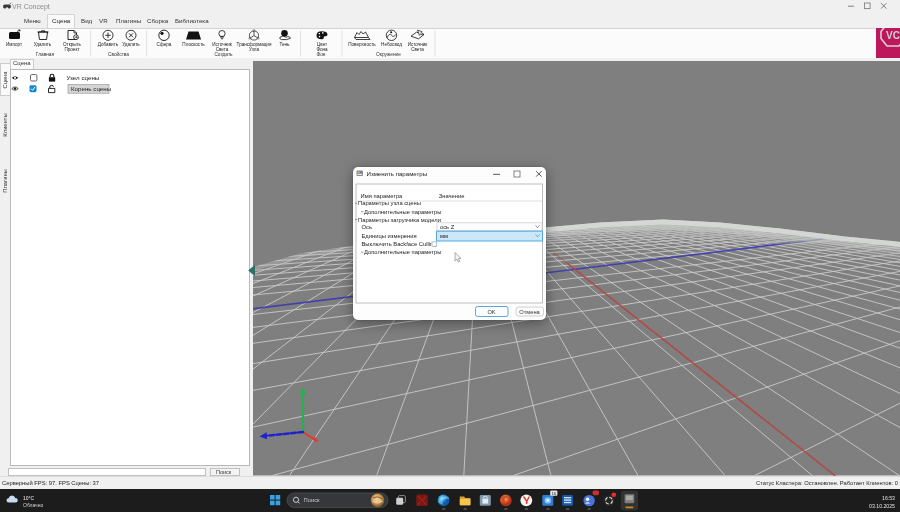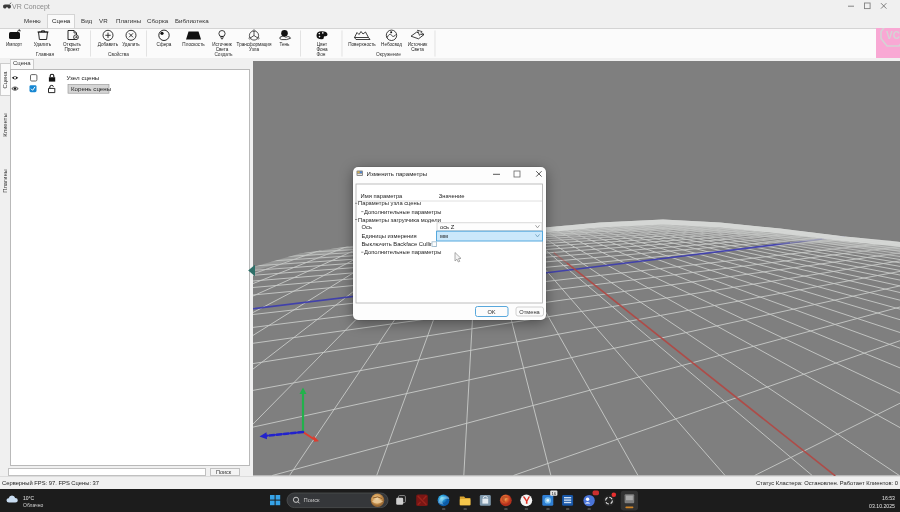--- a/index.html
+++ b/index.html
@@ -112,21 +112,21 @@
     </g>
     <g font-family="Liberation Sans" font-size="4.8" fill="#333" text-anchor="middle">
       <text x="45" y="27">Главная</text>
       <text x="118.5" y="27">Свойства</text>
       <text x="223.5" y="27">Создать</text>
       <text x="321" y="27">Фон</text>
       <text x="388.5" y="27">Окружение</text>
     </g>
   </svg>
 </div>
-<div class="abs" style="left:876px;top:28px;width:24px;height:29.5px;background:#f9a8d4;overflow:hidden;">
+<div class="abs" style="left:876px;top:28px;width:24px;height:29.5px;background:#be185d;overflow:hidden;">
   <svg class="abs" style="left:4px;top:-6px" width="26" height="26" viewBox="0 0 26 26">
       <path d="M7 2 L19 2 L25 9.5 L25 16.5 L19 24 L7 24 L1 16.5 L1 9.5 Z" fill="none" stroke="#d4d4d4" stroke-width="1.6"></path>
       <text x="13" y="17" font-size="10" fill="#d4d4d4" text-anchor="middle" font-family="Liberation Sans" font-weight="bold">VC</text>
     </svg>
 </div>
 
 <div class="abs" style="left:0;top:57.5px;width:900px;height:418px;background:#f0f0f0;"></div>
 
 <div class="abs" style="left:0;top:57.5px;width:10px;height:418px;background:#f0f0f0;">
   <div class="abs" style="left:0px;top:5px;width:10px;height:33px;background:#fafafa;border:1px solid #cccccc;border-right:none;"></div>

